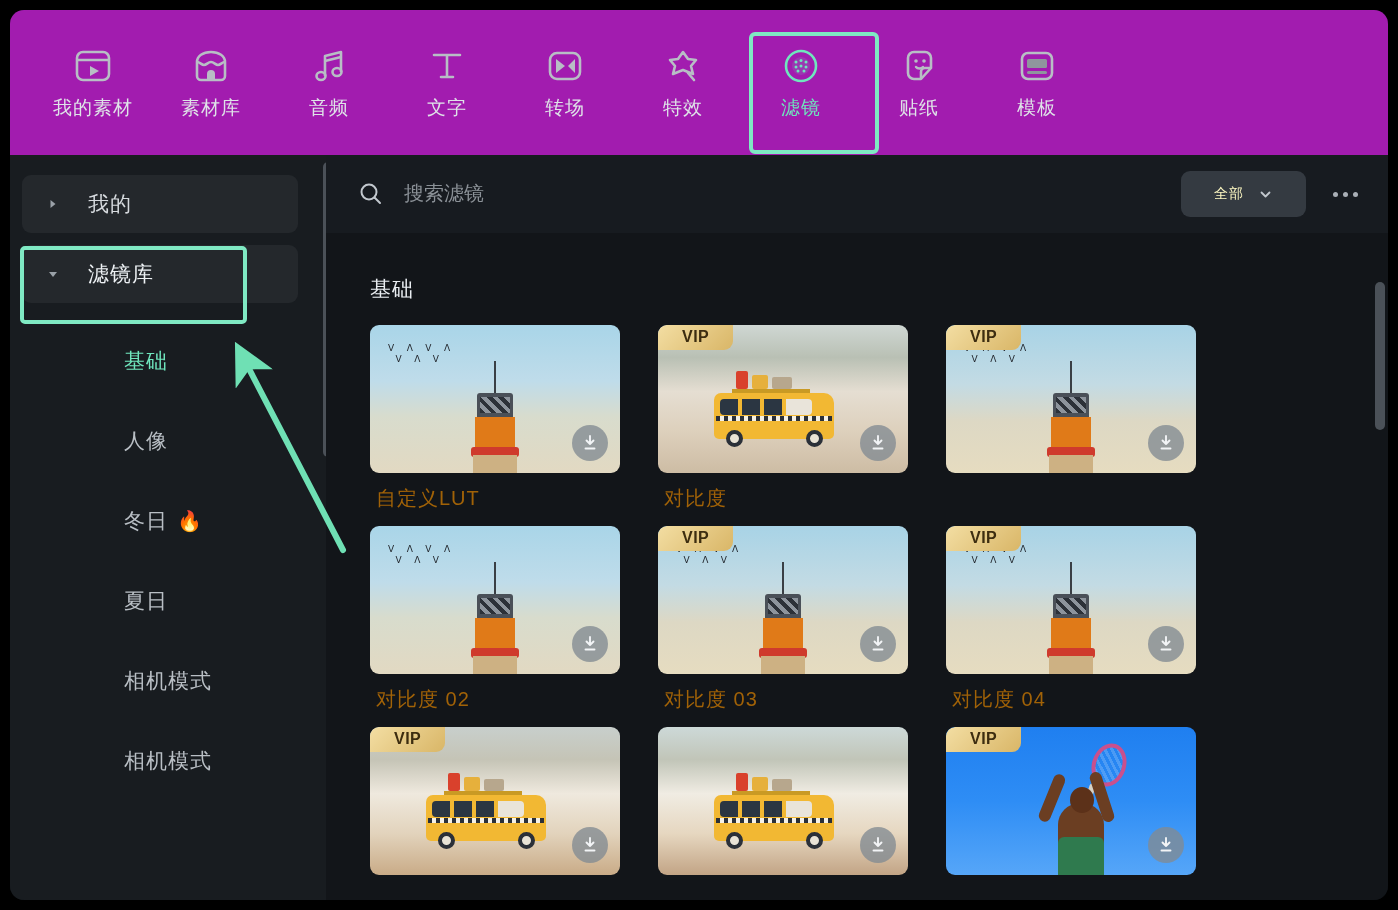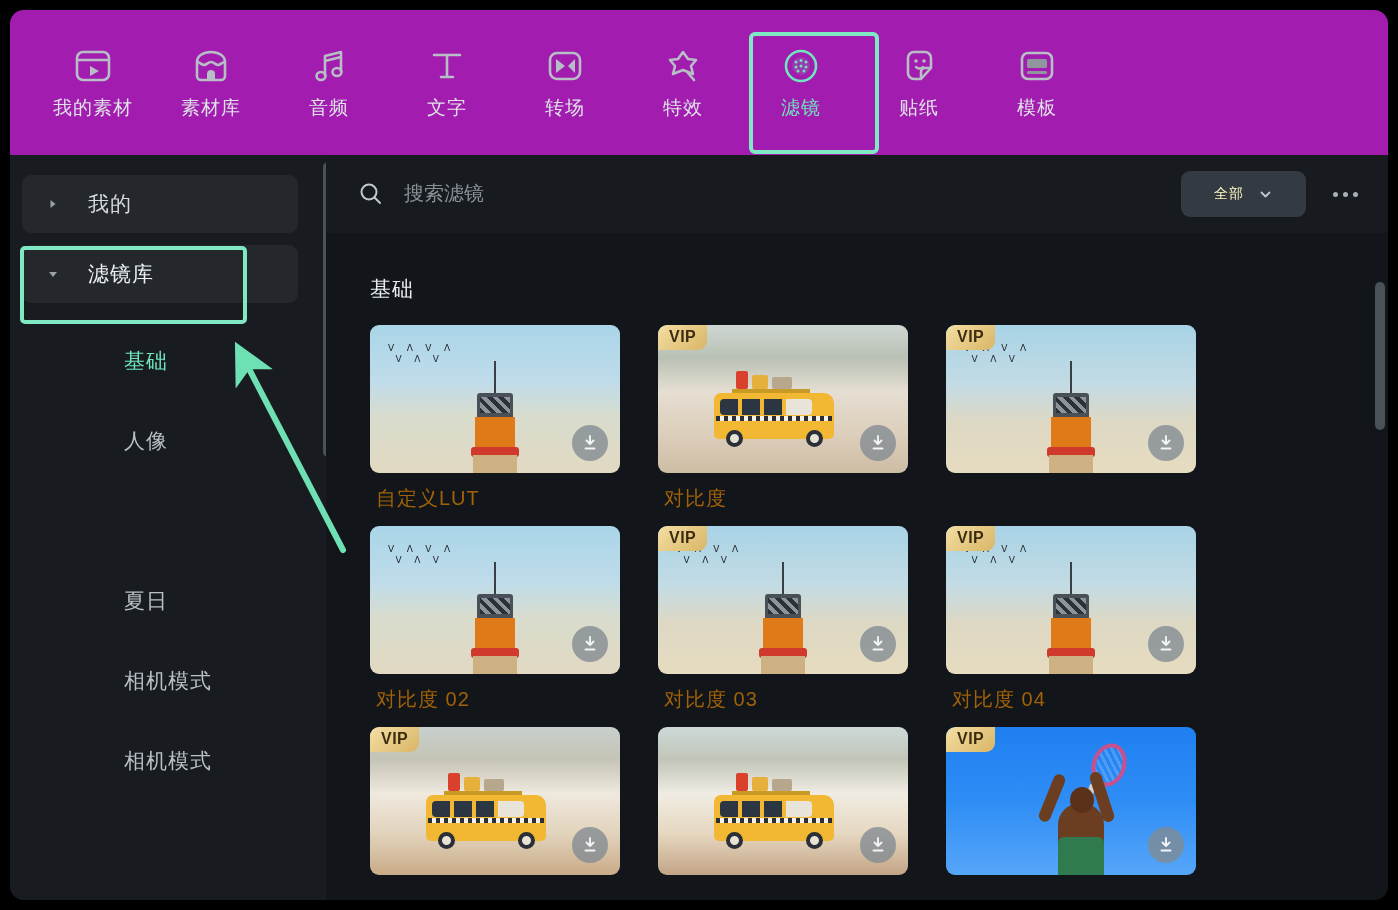--- a/index.html
+++ b/index.html
@@ -162,21 +162,21 @@
   }
   .card { width: 250px; cursor: pointer; }
   .thumb {
     position: relative;
     width: 250px; height: 148px;
     border-radius: 9px;
     overflow: hidden;
   }
   .vip-badge {
     position: absolute; left: 0; top: 0;
-    padding: 3px 11px 4px;
+    padding: 3px 24px 4px;
     background: linear-gradient(135deg,#f3dea3,#d9b667);
     color: #3d2d10; font-size: 16px; font-weight: bold;
     border-radius: 9px 0 9px 0;
     letter-spacing: .5px;
     z-index: 3;
   }
   .dl-btn {
     position: absolute; right: 12px; bottom: 12px;
     width: 36px; height: 36px; border-radius: 50%;
     background: rgba(130,138,146,.78);
@@ -365,20 +365,24 @@
       </span>
       <span class="glabel">滤镜库</span>
     </div>
 
     <div class="side-sub" style="top: 186px; color: rgb(111, 230, 189);">
       <span>基础</span>
     </div>
     <div class="side-sub" style="top:266px">
       <span>人像</span>
     </div>
+    <div class="side-sub" style="top:346px">
+      <span>冬日</span>
+      <span class="emoji">🔥</span>
+    </div>
     <div class="side-sub" style="top:426px">
       <span>夏日</span>
     </div>
     <div class="side-sub" style="top:506px">
       <span>相机模式</span>
     </div>
     <div class="side-sub" style="top:586px">
       <span>相机模式</span>
     </div>
 

